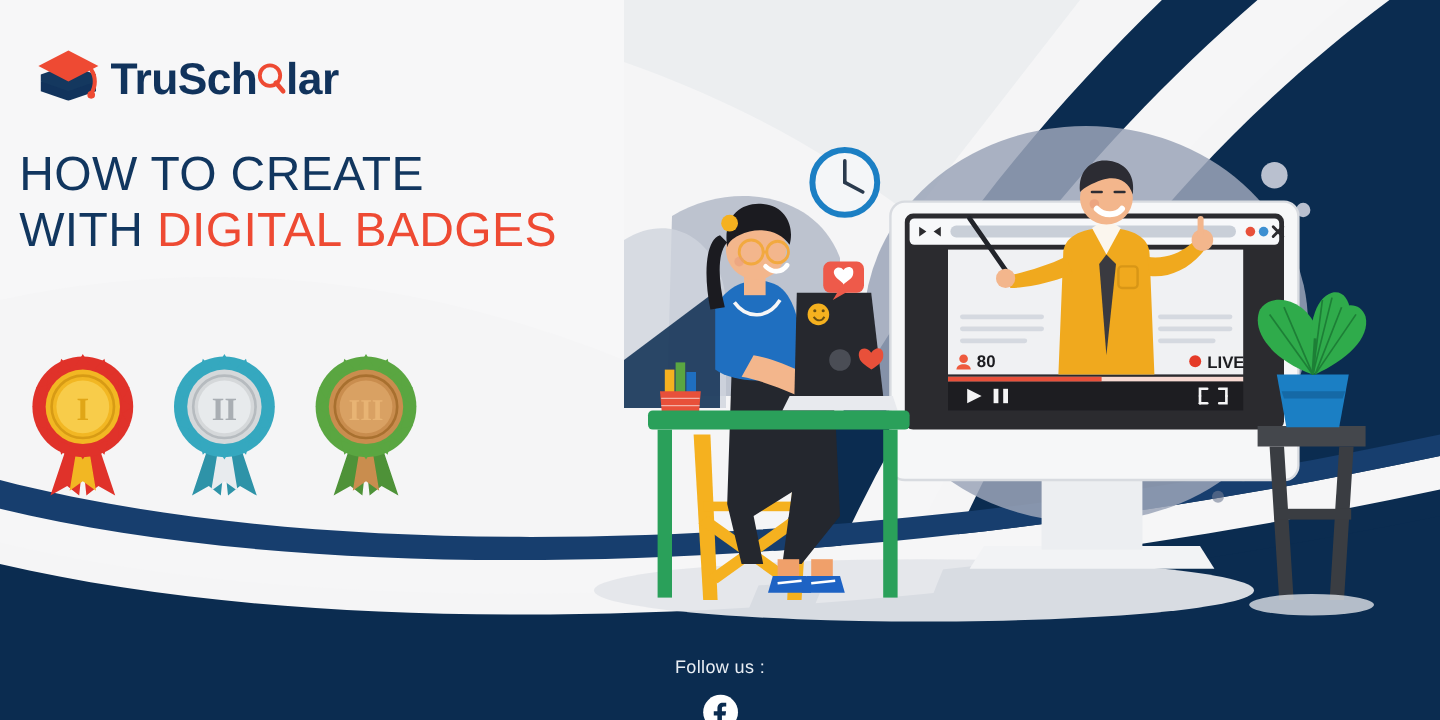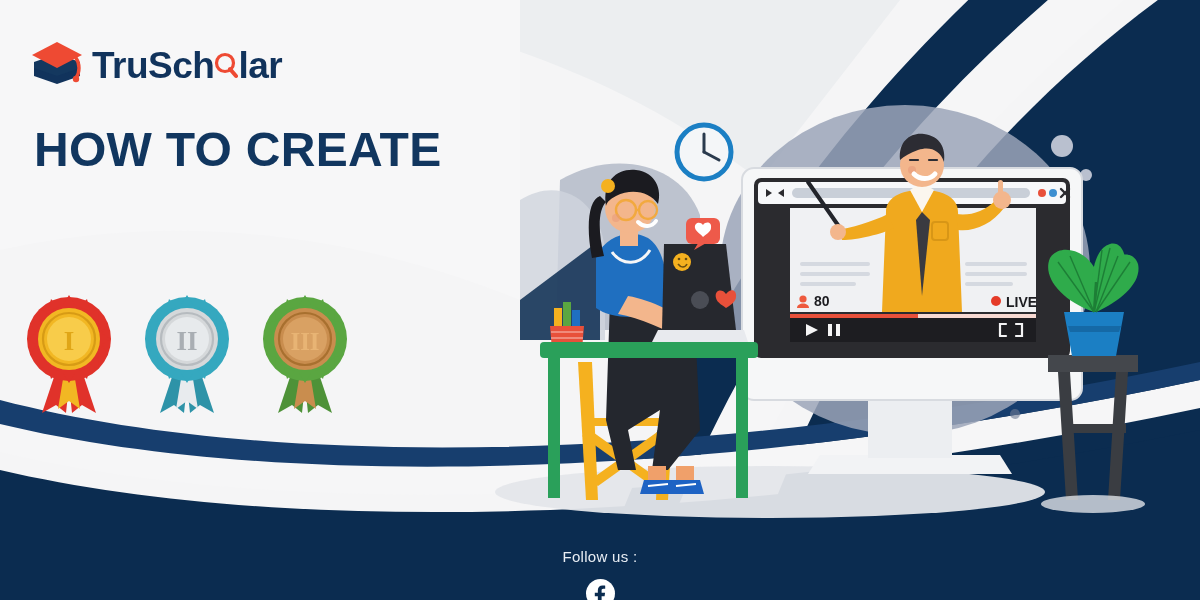--- a/index.html
+++ b/index.html
@@ -20,22 +20,22 @@
   #logo-text{
     font-size:37px;font-weight:bold;color:#11335c;
     letter-spacing:-0.5px;line-height:1;position:relative;
   }
   #logo-text .pre{}
   #logo-glass{position:relative;display:inline-block;width:24px;}
   #logo-text .post{}
 
   
   #headline{
-    position:absolute;left:34px;top:122px;width:520px;
-    font-size:48px;font-weight:bold;line-height:1.17;
+    position:absolute;left:16px;top:122px;width:520px;
+    font-size:40px;font-weight:normal;line-height:1.17;
     color:#11365f;letter-spacing:0.3px;
   }
   #headline .accent{color:#ee4a33;}
 
   
   #badges{position:absolute;left:22px;top:293px;display:flex;gap:24px;}
 
   
   #footer{
     position:absolute;left:0;top:548px;width:1200px;
@@ -304,20 +304,21 @@
     <div id="logo-text">
       <span class="pre">TruSch</span><span id="logo-glass"><svg width="24" height="38" viewBox="0 0 24 38" style="position:relative;top:5px;">
             <circle cx="11" cy="18" r="8.5" fill="none" stroke="#ee4a33" stroke-width="3.2"></circle>
             <line x1="16" y1="24" x2="22" y2="31" stroke="#ee4a33" stroke-width="4" stroke-linecap="round"></line>
           </svg></span><span class="post">lar</span>
     </div>
   </div>
 
   <div id="headline">
     <div>HOW TO CREATE</div>
+    <div><span>WITH </span><span class="accent">DIGITAL BADGES</span></div>
   </div>
 
   <div id="badges">
 
     <svg width="94" height="122" viewBox="0 0 94 122">
       <path d="M34 78 L 20 120 L 34 112 L 44 120 L 48 82 Z" fill="#e0322a"></path>
       <path d="M60 78 L 74 120 L 60 112 L 50 120 L 46 82 Z" fill="#e0322a"></path>
       <path d="M42 80 L 36 116 L 47 108 L 58 116 L 52 80 Z" fill="#f2b723"></path>
       <g fill="#e0322a">
         <circle cx="47" cy="46" r="42"></circle>

